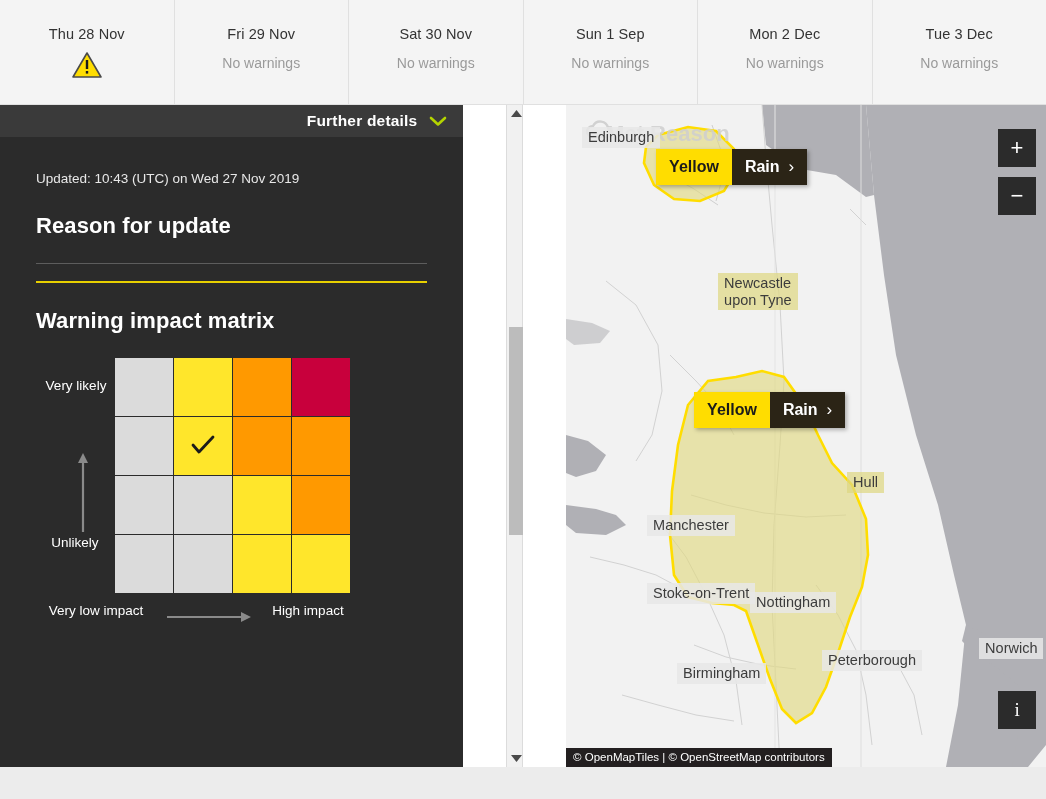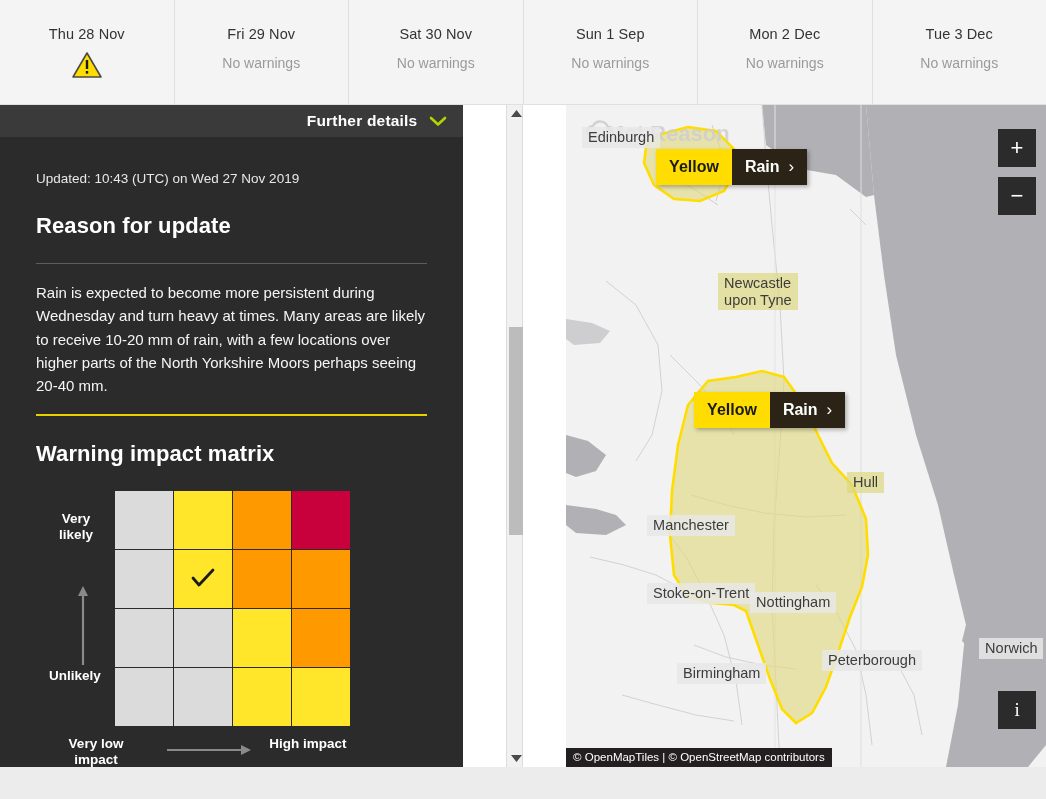--- a/index.html
+++ b/index.html
@@ -65,21 +65,21 @@
   
   .matrix-wrap { position: relative; margin-top: 24px; height: 280px; }
   .grid {
     position: absolute; left: 79px; top: 0;
     width: 235px; height: 235px;
     display: grid; grid-template-columns: repeat(4, 1fr); grid-template-rows: repeat(4, 1fr);
     background: #2b2b2b; gap: 1px;
   }
   .cell { position: relative; }
   .cell .tick { position:absolute; left:50%; top:50%; transform: translate(-50%,-55%); width: 26px; height: 20px; }
-  .lbl { position: absolute; font-size: 13.5px; font-weight: 700; color: #ffffff; text-align: center; line-height: 1.2; }
+  .lbl { position: absolute; font-size: 13.5px; font-weight: 400; color: #ffffff; text-align: center; line-height: 1.2; }
   .lbl-vlikely { left: 8px; top: 20px; width: 64px; }
   .lbl-unlikely { left: 4px; top: 177px; width: 70px; }
   .lbl-vlow { left: 10px; top: 245px; width: 100px; }
   .lbl-high { left: 226px; top: 245px; width: 92px; }
   .arrow-up { position: absolute; left: 41px; top: 94px; width: 12px; height: 82px; }
   .arrow-right { position: absolute; left: 130px; top: 253px; width: 86px; height: 12px; }
 
   
   .vscroll {
     width: 18px; height: 662px; background: #f1f1f1;
@@ -185,21 +185,20 @@
         </svg>
       </div>
 
       <div class="detail-body">
         <div class="updated">Updated: 10:43 (UTC) on Wed 27 Nov 2019</div>
 
         <h2 class="rsn">Reason for update</h2>
 
         <hr class="rule-grey">
 
-        <div class="body-text">Rain is expected to become more persistent during Wednesday and turn heavy at times. Many areas are likely to receive 10-20 mm of rain, with a few locations over higher parts of the North Yorkshire Moors perhaps seeing 20-40 mm.</div>
 
         <hr class="rule-yellow">
 
         <h2 class="wim">Warning impact matrix</h2>
 
         <div class="matrix-wrap">
           <div class="grid" id="matrix-grid">
               <div class="cell" style="background: rgb(219, 219, 219);"></div>
               <div class="cell" style="background: rgb(255, 230, 43);"></div>
               <div class="cell" style="background: rgb(255, 153, 0);"></div>

